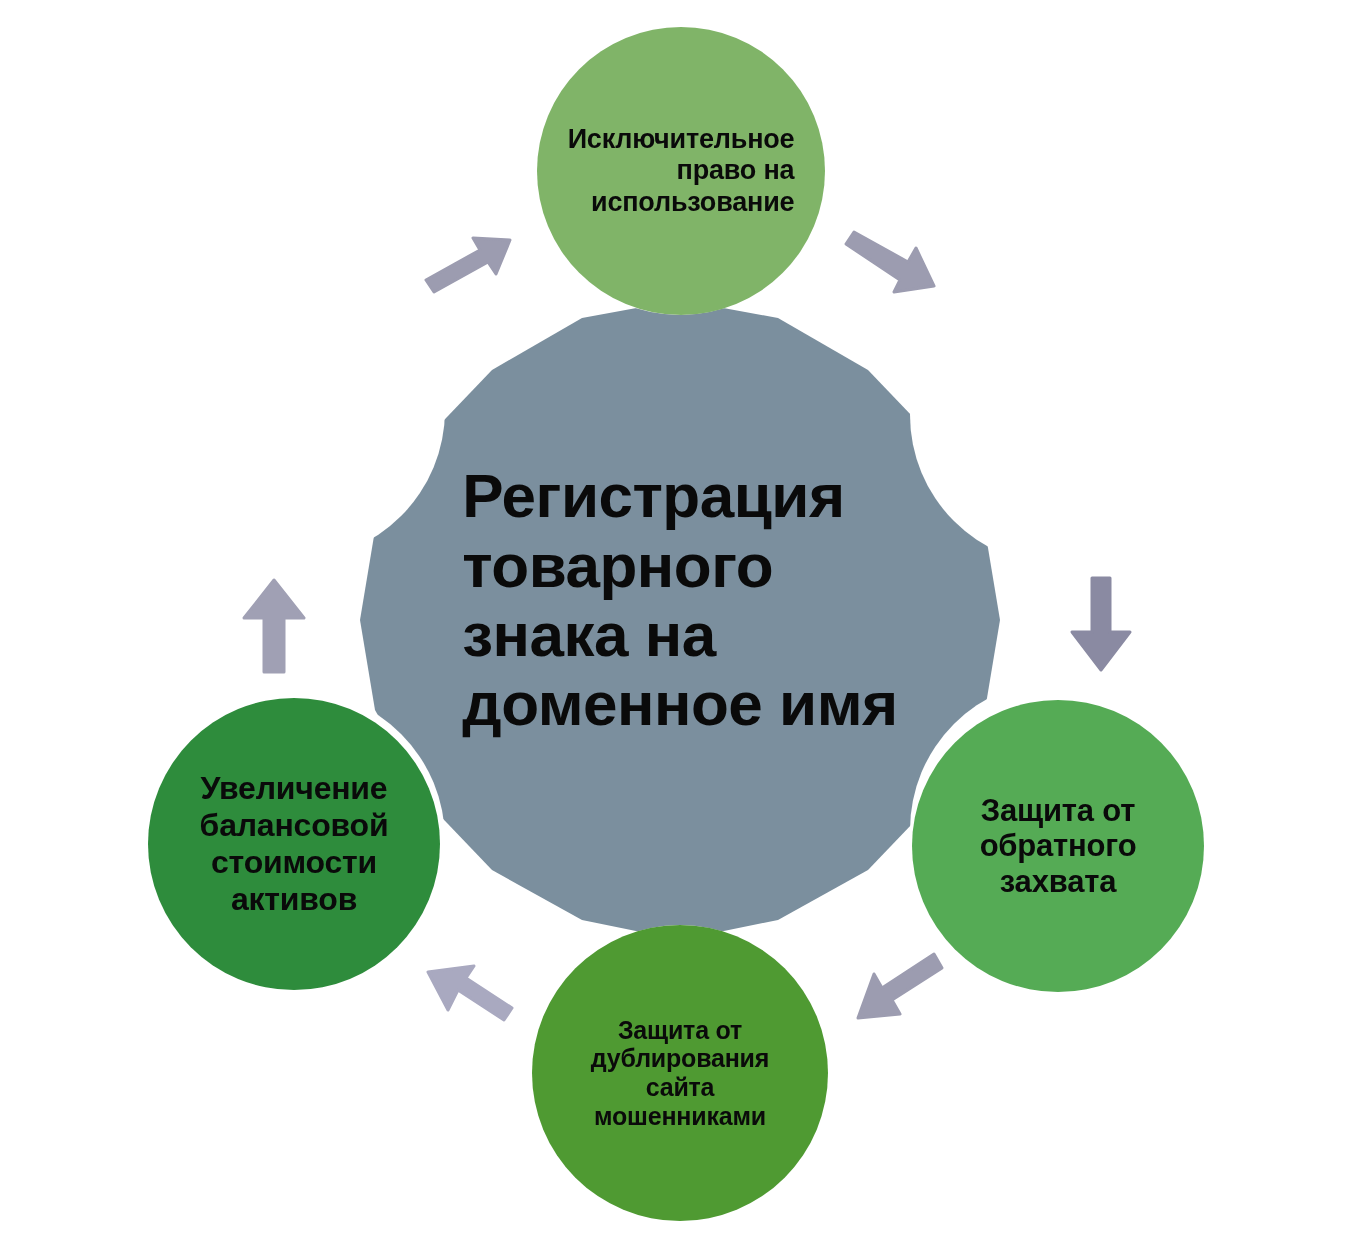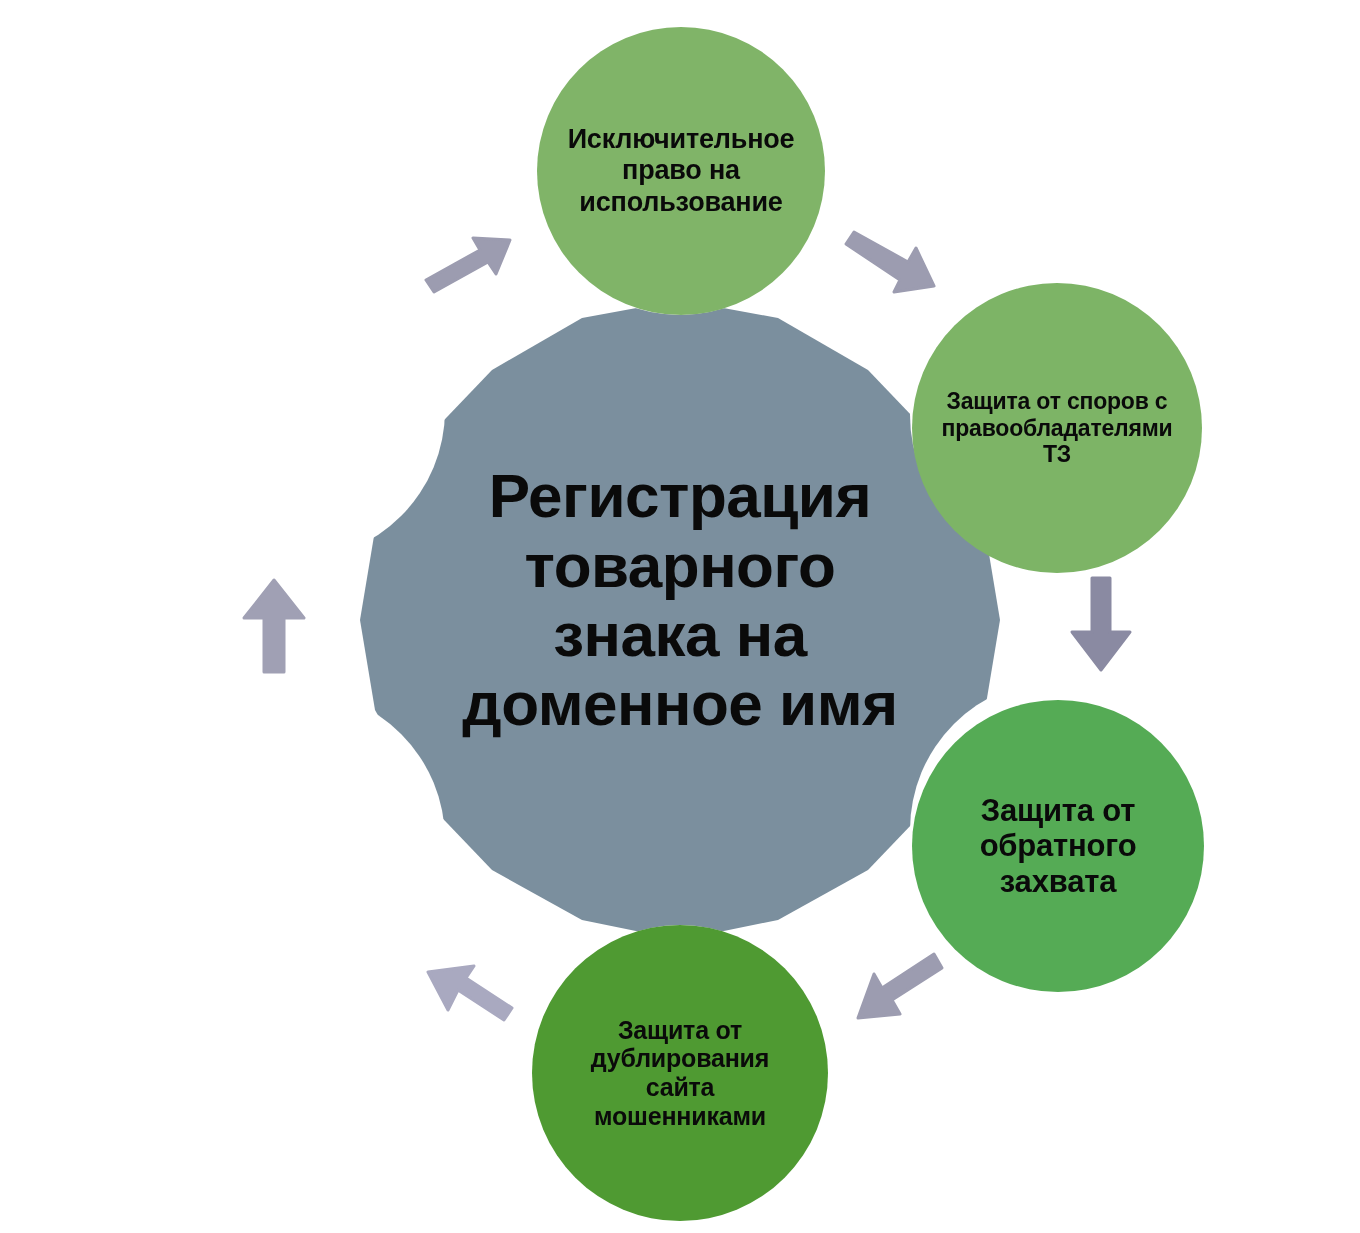--- a/index.html
+++ b/index.html
@@ -5,21 +5,21 @@
   html, body { margin:0; padding:0; background:#ffffff; }
   body { width:1360px; height:1233px; position:relative; overflow:hidden;
          font-family:"Liberation Sans", "DejaVu Sans", sans-serif; }
   .stage { position:absolute; left:0; top:0; width:1360px; height:1233px; }
   svg.bg { position:absolute; left:0; top:0; }
   .node { position:absolute; border-radius:50%; display:flex; align-items:center;
           justify-content:center; text-align:center; color:#0a0a0a; font-weight:bold;
           box-sizing:border-box; padding:0 14px; }
   .node span { display:block; line-height:1.15; letter-spacing:-0.2px; white-space:pre-line; }
   .center-label { position:absolute; left:400px; top:430px; width:560px; height:340px;
-          display:flex; align-items:center; justify-content:center; text-align:center;
+          display:flex; align-items:center; justify-content:center; 
           font-weight:bold; color:#0a0a0a; font-size:62px; line-height:1.12; white-space:pre-line;
           letter-spacing:-0.5px; }
   .arrow { position:absolute; }
 </style>
 </head>
 <body>
 
 <div class="stage">
   <svg class="bg" width="1360" height="1233" viewBox="0 0 1360 1233">
 
@@ -35,40 +35,41 @@
       </mask>
     </defs>
     <polygon points="680,300 778,318 868,370 935,440 985,530 1000,620 985,710 935,800 868,870 778,920 680,940 582,920 492,870 425,800 375,710 360,620 375,530 425,440 492,370 582,318" fill="#7b8f9e" mask="url(#cutouts)"></polygon>
   </svg>
 
   <div class="center-label">Регистрация
 товарного
 знака на
 доменное имя</div>
 
-  <div class="node" style="left:537px; top:27px; width:288px; height:288px; background:#80b468; font-size:27px;">
+  <div class="node" style="left:537px; top:27px; width:288px; height:288px; background:#80b468; font-size:27px;text-align:right;">
     <span>Исключительное
 право на
 использование</span>
-  </div>
-  <div class="node" style="left:912px; top:283px; width:290px; height:290px; background:#7db466; font-size:23px; padding:0 6px;">
-    <span>Защита от споров с
-правообладателями
-ТЗ</span>
   </div>
   <div class="node" style="left:912px; top:700px; width:292px; height:292px; background:#55ab55; font-size:31px;">
     <span>Защита от
 обратного
 захвата</span>
   </div>
   <div class="node" style="left:532px; top:925px; width:296px; height:296px; background:#4f9a32; font-size:25px;">
     <span>Защита от
 дублирования
 сайта
 мошенниками</span>
+  </div>
+  <div class="node" style="left:148px; top:698px; width:292px; height:292px; background:#2e8c3c; font-size:32px;">
+    <span>Увеличение
+балансовой
+стоимости
+активов</span>
   </div>
 
   <svg class="arrow" style="left:418px; top:228px;" width="110" height="80" viewBox="0 0 110 80">
     <polygon points="8,52 62,22 55,10 92,12 78,46 70,34 16,64" fill="#9c9cb0" stroke="#9c9cb0" stroke-linejoin="round" stroke-width="3"></polygon>
   </svg>
   <svg class="arrow" style="left:838px; top:226px;" width="110" height="80" viewBox="0 0 110 80">
     <polygon points="8,18 16,6 70,36 78,22 96,60 56,66 62,54" fill="#9c9cb0" stroke="#9c9cb0" stroke-linejoin="round" stroke-width="3"></polygon>
   </svg>
   <svg class="arrow" style="left:1066px; top:574px;" width="80" height="104" viewBox="0 0 80 104">
     <polygon points="26,4 44,4 44,58 64,58 35,96 6,58 26,58" fill="#8a8aa2" stroke="#8a8aa2" stroke-linejoin="round" stroke-width="3"></polygon>

